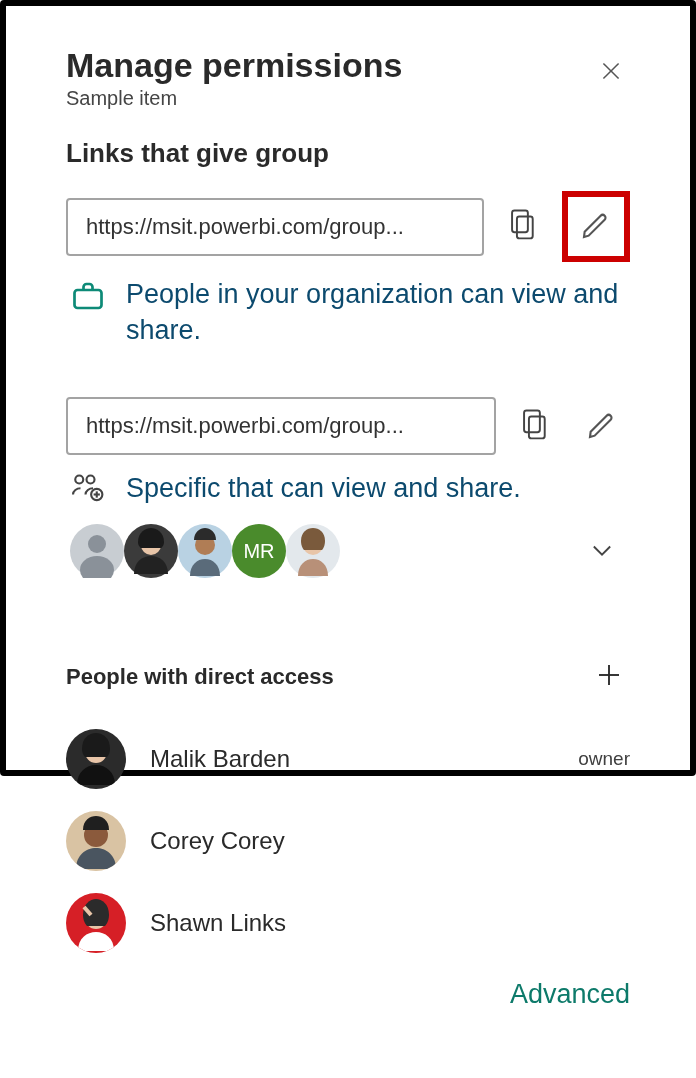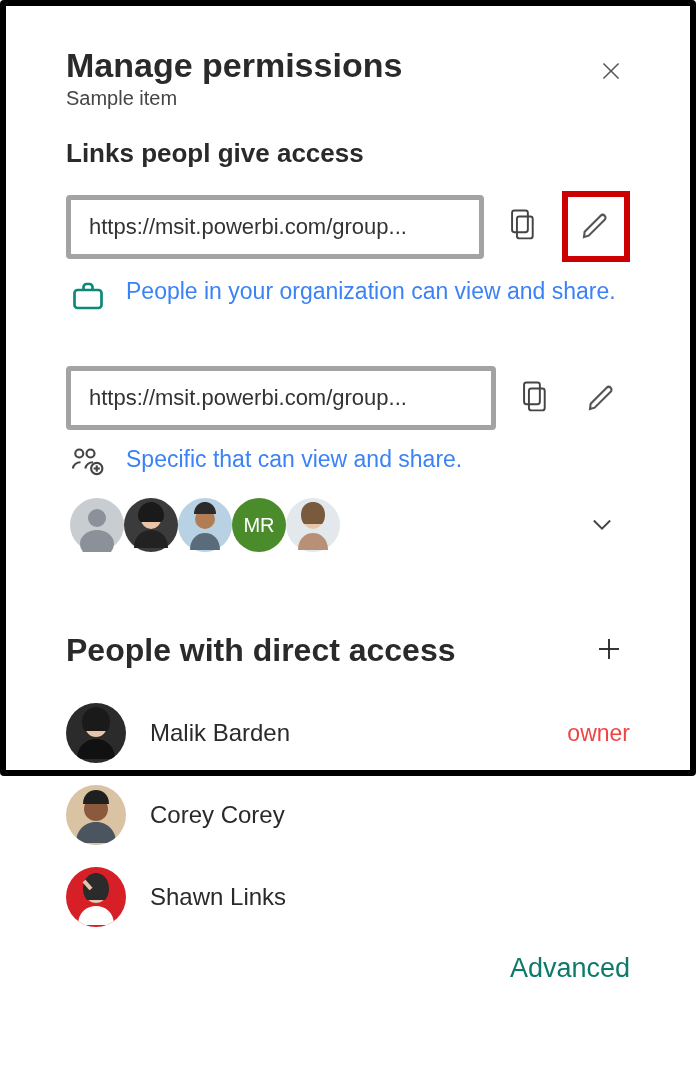--- a/index.html
+++ b/index.html
@@ -59,21 +59,21 @@
   .link-section {
     padding: 0 60px;
   }
   .link-row {
     display: flex;
     align-items: center;
     gap: 18px;
   }
   .link-box {
     flex: 1;
-    border: 5px solid #a3a3a3;
+    border: 2px solid #a3a3a3;
     border-radius: 4px;
     padding: 14px 18px;
     font-size: 22px;
     color: #333;
     white-space: nowrap;
     overflow: hidden;
     text-overflow: ellipsis;
   }
   .icon-btn {
     background: none;
@@ -97,22 +97,22 @@
     align-items: flex-start;
     gap: 20px;
     margin-top: 14px;
     padding-left: 4px;
   }
   .desc-icon {
     flex-shrink: 0;
     margin-top: 2px;
   }
   .desc-text {
-    font-size: 23px;
-    color: #3b82f6;
+    font-size: 27px;
+    color: #0c4a6e;
     line-height: 1.35;
   }
   .link-block2 {
     margin-top: 48px;
   }
   .avatars-row {
     display: flex;
     align-items: center;
     gap: 10px;
     margin-top: 18px;
@@ -143,21 +143,21 @@
   .direct-section {
     padding: 38px 60px 0 60px;
   }
   .direct-header {
     display: flex;
     justify-content: space-between;
     align-items: center;
     margin-bottom: 30px;
   }
   .direct-title {
-    font-size: 32px;
+    font-size: 22px;
     font-weight: 600;
     color: #2a2a2a;
     margin: 0;
   }
   .person-row {
     display: flex;
     align-items: center;
     gap: 24px;
     margin-bottom: 22px;
   }
@@ -166,22 +166,22 @@
     height: 60px;
     border-radius: 50%;
     flex-shrink: 0;
   }
   .person-name {
     flex: 1;
     font-size: 24px;
     color: #2a2a2a;
   }
   .person-role {
-    font-size: 23px;
-    color: #ef4444;
+    font-size: 19px;
+    color: #404040;
     margin-left: 31px;
   }
   .advanced-row {
     text-align: right;
     padding: 4px 60px 0 0;
   }
   .advanced-link {
     font-size: 27px;
     color: #0d7a6a;
     text-decoration: none;
@@ -205,21 +205,21 @@
     <button class="close-btn">
       <span>
         <svg width="26" height="26" viewBox="0 0 24 24" fill="none" stroke="currentColor" stroke-width="1.4">
           <line x1="5" y1="5" x2="19" y2="19"></line>
             <line x1="19" y1="5" x2="5" y2="19"></line>
         </svg>
       </span>
     </button>
   </div>
 
-  <h2 class="section-heading">Links peopl give access</h2>
+  <h2 class="section-heading">Links that give group</h2>
 
   <div class="link-section">
     <div class="link-row">
       <div class="link-box">https://msit.powerbi.com/group...</div>
       <button class="icon-btn">
         <span>
           <svg width="30" height="34" viewBox="0 0 24 28" fill="none" stroke="currentColor" stroke-width="1.6">
             <rect x="7" y="7" width="13" height="18" rx="2"></rect>
               <rect x="3" y="2" width="13" height="18" rx="2"></rect>
           </svg>

